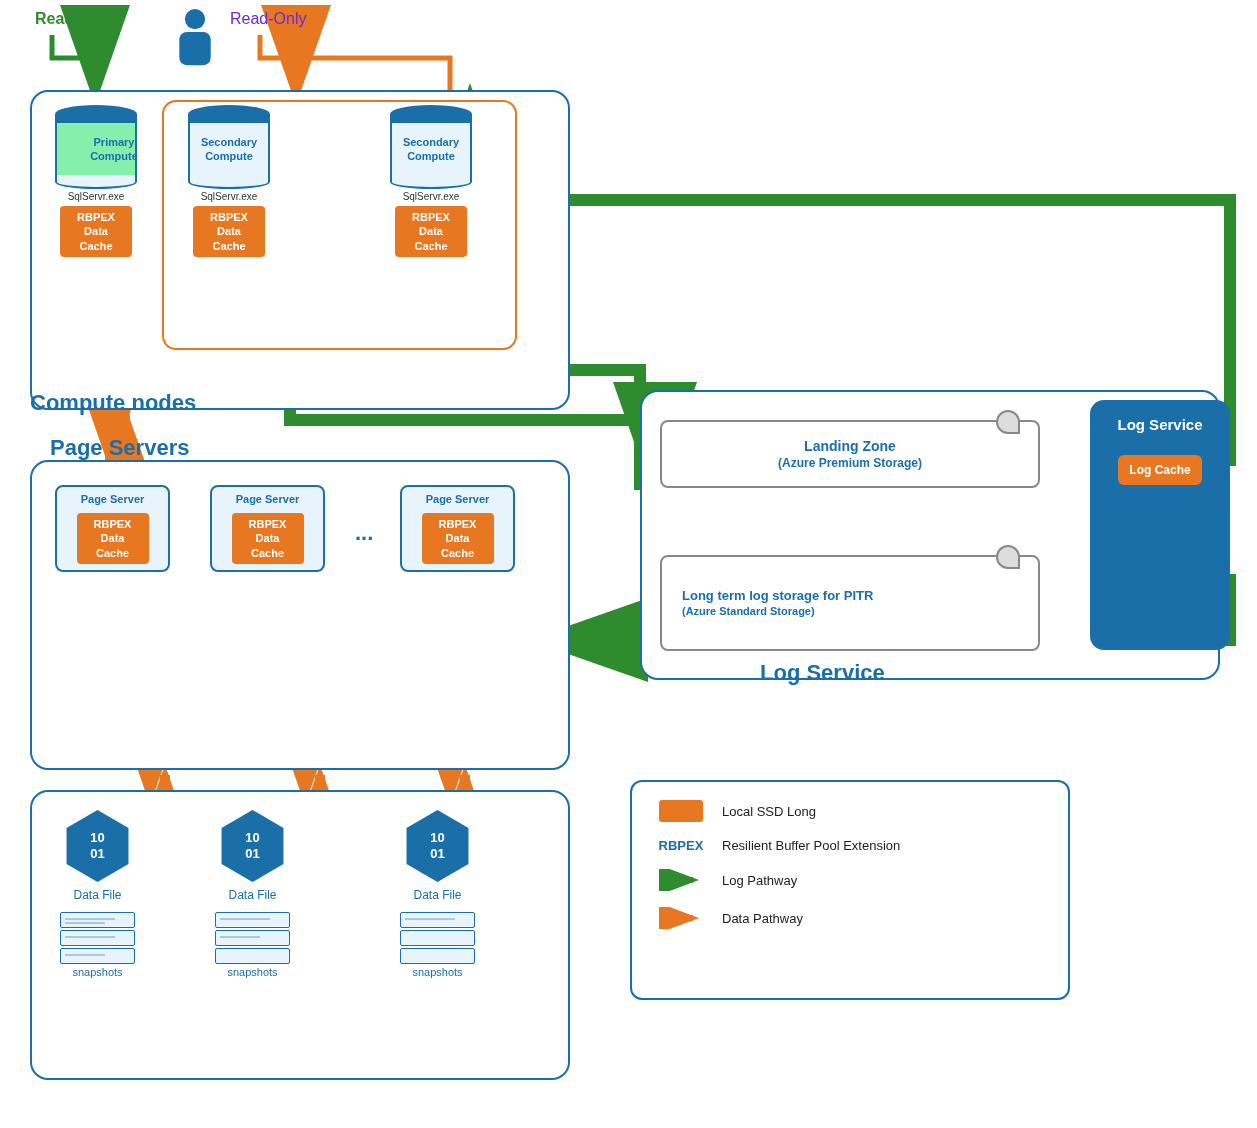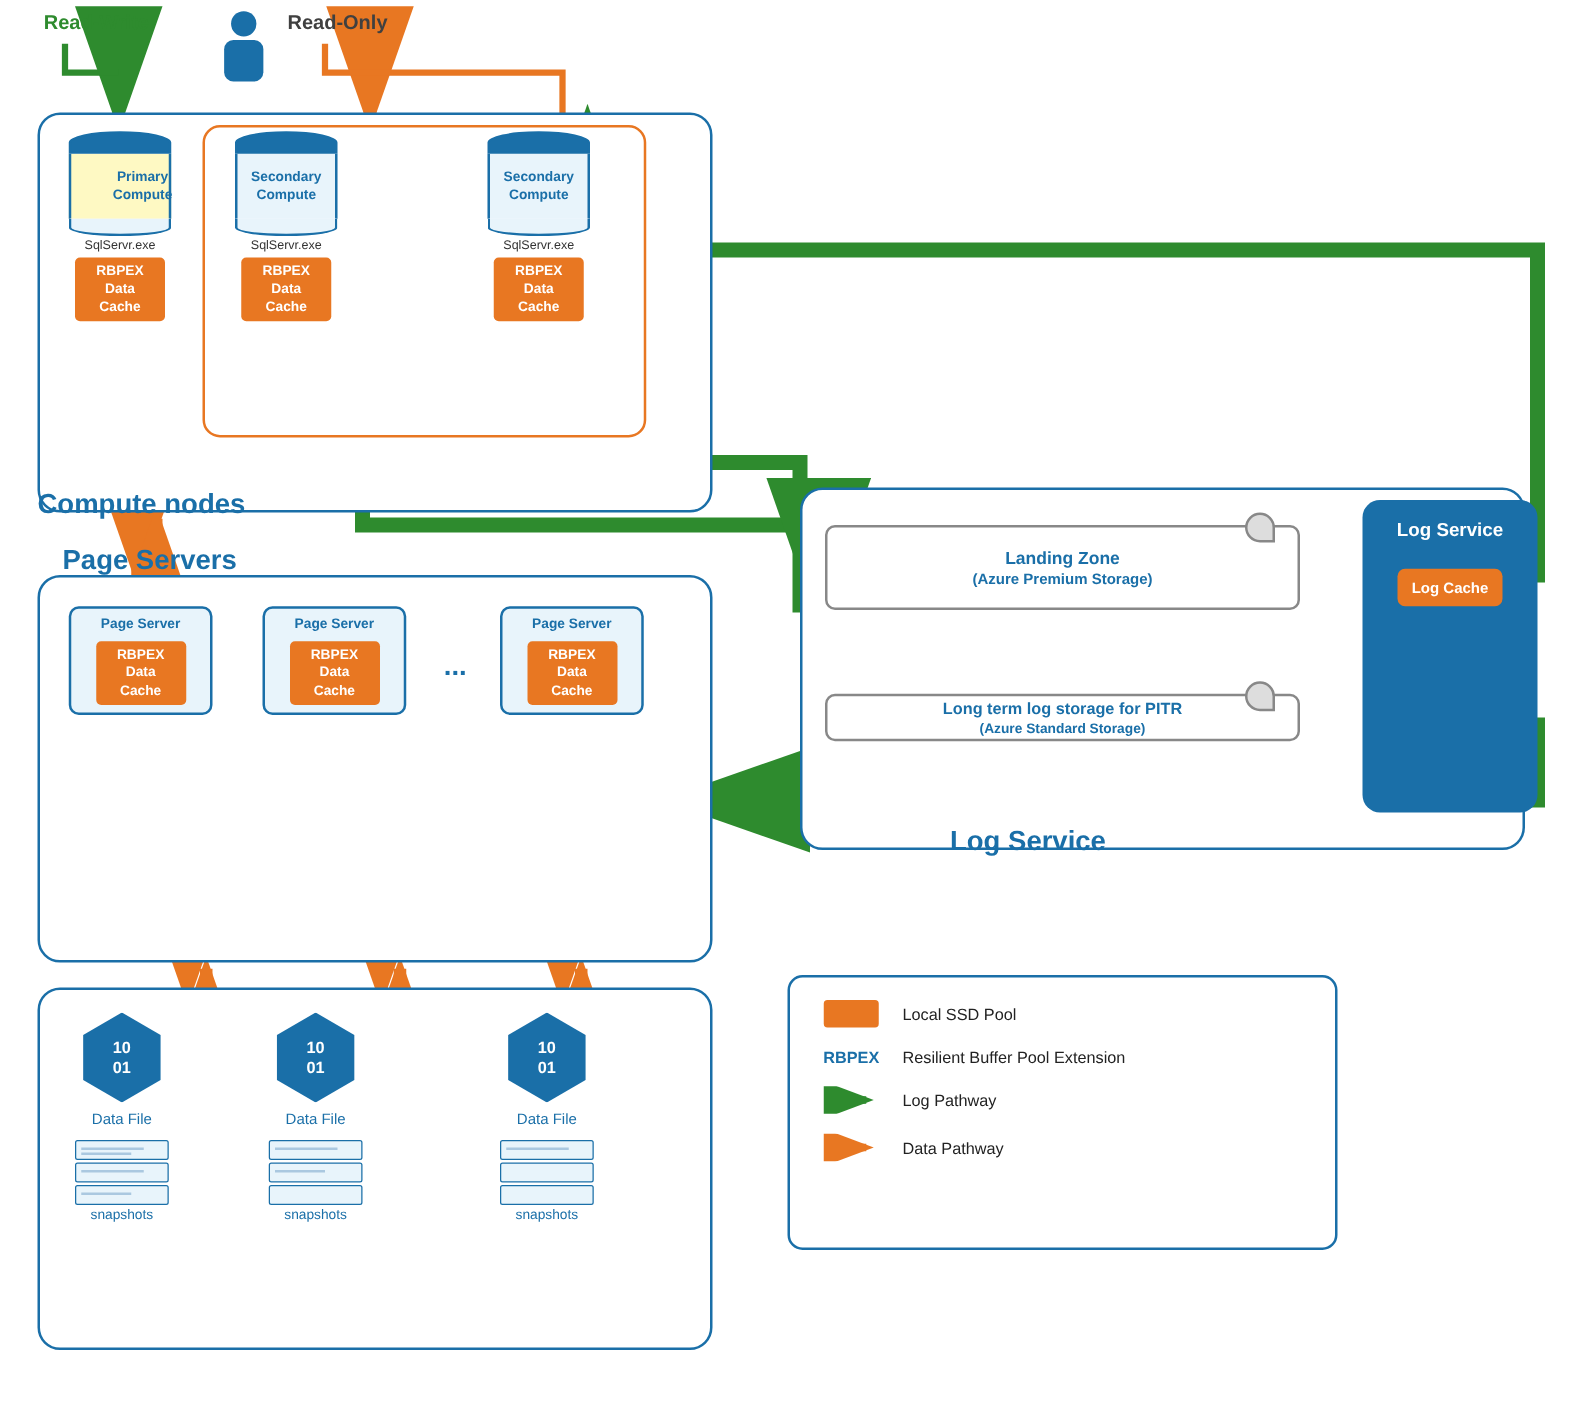--- a/index.html
+++ b/index.html
@@ -66,21 +66,21 @@
 
     
     .read-write-label {
       position: absolute;
       left: 35px; top: 10px;
       color: #2e8b2e; font-weight: bold; font-size: 16px;
     }
     .read-only-label {
       position: absolute;
       left: 230px; top: 10px;
-      color: #404040; font-weight: bold; font-size: 16px;
+      color: #6d28d9; font-weight: normal; font-size: 16px;
     }
 
     
     .page-servers-box {
       position: absolute;
       left: 30px; top: 460px;
       width: 540px; height: 310px;
       border: 2.5px solid #1a6fa8;
       border-radius: 18px;
       background: white;
@@ -260,21 +260,21 @@
     </svg>
   </div>
 
   <div class="compute-nodes-box"></div>
   <div class="compute-nodes-label">Compute nodes</div>
 
   <div class="secondary-border"></div>
 
   <div style="position:absolute; left:55px; top:105px; display:flex; flex-direction:column; align-items:center;">
     <div style="width:82px; height:18px; background:#1a6fa8; border-radius:50% 50% 0 0; border:2px solid #1a6fa8; position:relative; z-index:2;"></div>
-    <div style="width:82px; height:52px; background:#fef9c3; border-left:2px solid #1a6fa8; border-right:2px solid #1a6fa8; display:flex; align-items:center; justify-content:center;padding-left:36px;">
+    <div style="width:82px; height:52px; background:#86efac; border-left:2px solid #1a6fa8; border-right:2px solid #1a6fa8; display:flex; align-items:center; justify-content:center;padding-left:36px;">
       <div style="text-align:center; font-size:11px; font-weight:bold; color:#1a6fa8; line-height:1.3;">
         <div style="white-space:pre;">Primary
 Compute</div>
       </div>
     </div>
     <div style="width:82px; height:14px; background:#e8f4fb; border-left:2px solid #1a6fa8; border-right:2px solid #1a6fa8; border-bottom:2px solid #1a6fa8; border-radius:0 0 50% 50%;"></div>
     <div style="font-size:10px; color:#333; text-align:center; margin-top:2px;">SqlServr.exe</div>
     <div class="rbpex-box">RBPEX<br>Data Cache</div>
   </div>
 
@@ -377,39 +377,39 @@
   <div class="log-service-outer-label">Log Service</div>
 
   <div style="position:absolute; left:660px; top:420px; width:380px;">
     <div style="position:relative; background:white; border:2px solid #888; border-radius:8px; padding:16px 20px; font-size:14px; font-weight:bold; color:#1a6fa8; text-align:center;">
       <div style="position:absolute; top:-12px; right:18px; width:24px; height:24px; background:#ddd; border-radius:50% 50% 0 50%; border:2px solid #888;"></div>
       <span>Landing Zone<br><span style="font-size:12px;margin-top:36px;">(Azure Premium Storage)</span></span>
     </div>
   </div>
 
   <div style="position:absolute; left:660px; top:555px; width:380px;">
-    <div style="position:relative; background:white; border:2px solid #888; border-radius:8px; padding:2px 20px; font-size:13px; font-weight:bold; color:#1a6fa8; text-align:center;">
+    <div style="position:relative; background:white; border:2px solid #888; border-radius:8px; padding:31px 20px; font-size:13px; font-weight:bold; color:#1a6fa8; text-align:left;">
       <div style="position:absolute; top:-12px; right:18px; width:24px; height:24px; background:#ddd; border-radius:50% 50% 0 50%; border:2px solid #888;"></div>
       <span>Long term log storage for PITR<br><span style="font-size:11px;">(Azure Standard Storage)</span></span>
     </div>
   </div>
 
   <div class="log-service-inner">
     <div class="log-service-inner-label">Log
 Service</div>
     <div class="log-cache-box">Log Cache</div>
   </div>
 
   <div class="legend-box">
 
     <div class="legend-row">
       <div class="legend-icon">
         <div class="legend-rect"></div>
       </div>
-      <div class="legend-text">Local SSD Pool</div>
+      <div class="legend-text">Local SSD Long</div>
     </div>
 
     <div class="legend-row">
       <div class="legend-icon">
         <span style="font-weight:bold; color:#1a6fa8; font-size:13px;">RBPEX</span>
       </div>
       <div class="legend-text">Resilient Buffer Pool Extension</div>
     </div>
 
     <div class="legend-row">

